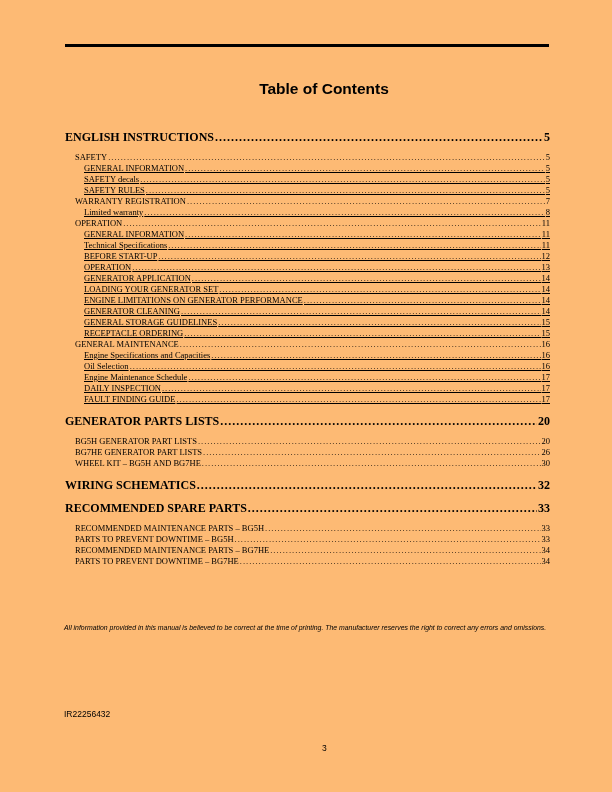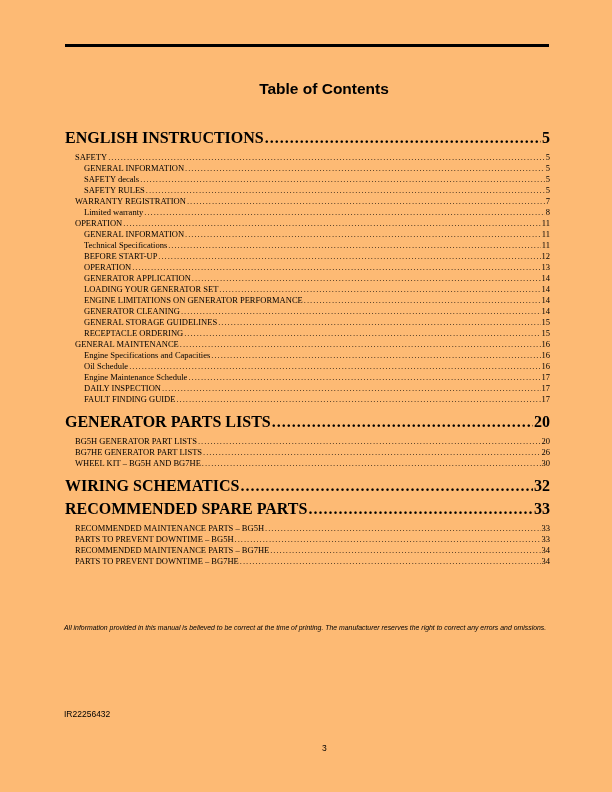--- a/index.html
+++ b/index.html
@@ -44,29 +44,29 @@
     width: 485px;
   }
   .toc-row {
     display: flex;
     align-items: baseline;
     font-size: 8.5px;
     line-height: 11px;
     white-space: nowrap;
   }
   .toc-row.level-1 {
-    font-size: 16px;
+    font-size: 12px;
     line-height: 13px;
     font-weight: bold;
     margin-top: 10px;
     margin-bottom: 8px;
   }
   .toc-row.level-1:first-child { margin-top: 0; }
   .toc-row.level-2 { padding-left: 10px; }
-  .toc-row.level-3 { padding-left: 19px; }
+  .toc-row.level-3 { padding-left: 19px; text-decoration: underline; }
   .toc-label { white-space: nowrap; }
   .toc-dots {
     flex: 1;
     overflow: hidden;
     white-space: nowrap;
     margin: 0 1px;
   }
   .toc-dots::after {
     content: "..............................................................................................................................................................................................................................................................................................................";
     letter-spacing: 1px;
@@ -205,21 +205,21 @@
     <span class="toc-label">GENERAL MAINTENANCE</span>
     <span class="toc-dots"></span>
     <span class="toc-page">16</span>
   </div>
       <div class="toc-row level-3">
     <span class="toc-label">Engine Specifications and Capacities</span>
     <span class="toc-dots"></span>
     <span class="toc-page">16</span>
   </div>
       <div class="toc-row level-3">
-    <span class="toc-label">Oil Schedule</span>
+    <span class="toc-label">Oil Selection</span>
     <span class="toc-dots"></span>
     <span class="toc-page">16</span>
   </div>
       <div class="toc-row level-3">
     <span class="toc-label">Engine Maintenance Schedule</span>
     <span class="toc-dots"></span>
     <span class="toc-page">17</span>
   </div>
       <div class="toc-row level-3">
     <span class="toc-label">DAILY INSPECTION</span>

